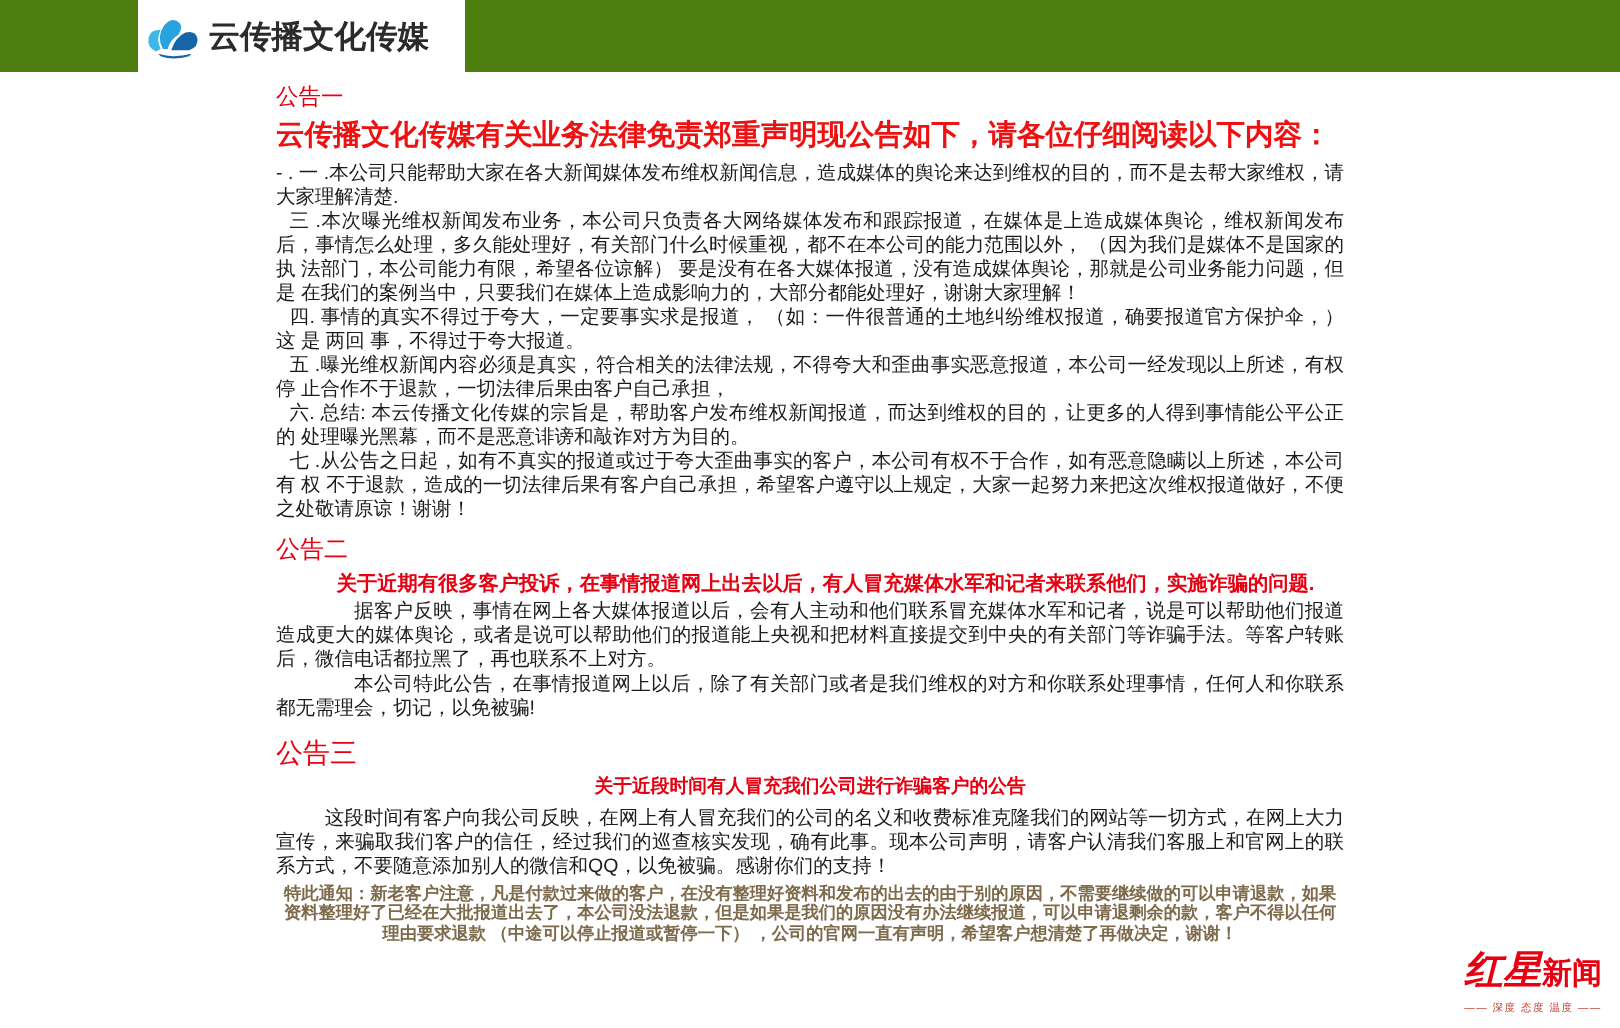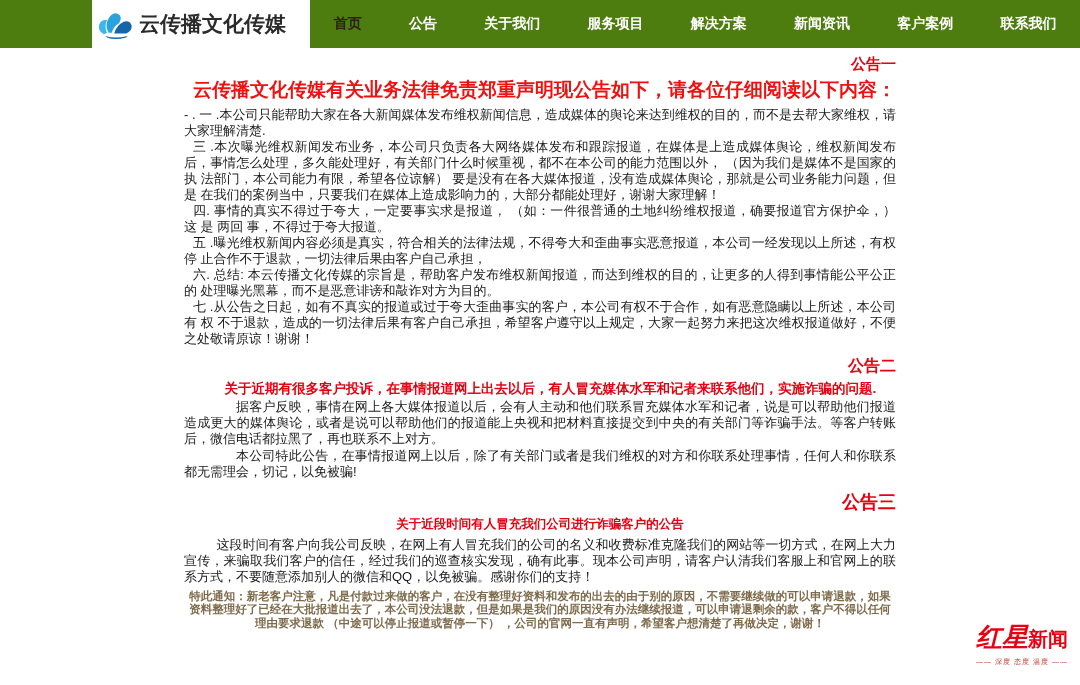--- a/index.html
+++ b/index.html
@@ -14,66 +14,56 @@
     display:flex;align-items:center;gap:5px;padding:0 4px;box-sizing:border-box;cursor:pointer;
   }
   .cloud-icon{width:38px;height:34px;flex:0 0 auto;}
   .logo-text{font-size:21px;font-weight:bold;color:#2b2b2b;white-space:nowrap;}
   .nav{position:absolute;left:310px;right:0;top:0;height:48px;display:flex;
        justify-content:space-around;align-items:center;}
   .nav-item{color:#ffffff;font-size:14px;font-weight:bold;cursor:pointer;}
   .nav-item.active{color:#2f1f10;}
   
   .content{width:712px;margin:0 auto;}
-  .sec-title{color:#e60012;font-weight:bold;text-align:right;}
+  .sec-title{color:#e60012;font-weight:normal;text-align:left;}
   .t1{margin-top:7px;font-size:15px;}
-  .sub1{font-size:19px;color:#ee1111;font-weight:bold;text-align:right;margin:3px 0 4px;}
+  .sub1{font-size:19px;color:#ee1111;font-weight:bold;text-align:left;margin:3px 0 4px;}
   .body1 p{margin:0;font-size:13px;line-height:16px;color:#1b1b1b;text-align:justify;}
   .body1 p.indented{text-indent:9px;}
   .t2{font-size:16px;margin-top:9px;}
   .lead2{color:#e60012;font-weight:bold;font-size:13.5px;line-height:17px;
          text-indent:3em;text-align:justify;margin:3px 0 2px;}
   .body2 p{margin:0;font-size:13px;line-height:16.2px;color:#1b1b1b;
            text-align:justify;text-indent:4em;}
   .t3{font-size:18px;margin-top:10px;}
   .sub3{font-size:12.5px;color:#e60012;font-weight:bold;text-align:center;margin:2px 0 4px;}
   .body3{font-size:13px;line-height:16.2px;color:#1b1b1b;text-align:justify;
          text-indent:2.5em;margin:0;}
   .t4{font-size:17px;margin-top:22px;}
   .body4{font-size:11.5px;line-height:13.5px;color:#7e6b4c;font-weight:bold;
          text-align:center;margin:4px 0 0;}
   
-  .footer-logo{position:absolute;right:2px;bottom:18px;width:112px;text-align:center;background:#fff;}
+  .footer-logo{position:absolute;right:2px;bottom:8px;width:112px;text-align:center;background:#fff;}
   .brand{color:#e60012;font-weight:bold;line-height:30px;white-space:nowrap;}
   .brand .part1{font-size:26px;font-style:italic;font-family:"DejaVu Serif",serif;}
   .brand .part2{font-size:20px;}
   .slogan{font-size:7px;color:#c0392b;margin-top:1px;letter-spacing:1px;}
 </style>
 </head>
 <body>
 
 <div class="header">
   <div class="logo-panel">
     <svg class="cloud-icon" viewBox="0 0 48 42">
       <path d="M10 34 Q2 30 4 22 Q6 15 14 16 Q10 24 14 32 Z" fill="#3fb6e8"></path>
       <path d="M16 32 Q10 22 17 12 Q24 4 30 10 Q33 14 29 20 Q22 24 20 32 Z" fill="#29a3dd"></path>
       <path d="M23 33 Q26 22 35 18 Q43 16 45 23 Q46 30 38 33 Z" fill="#1565a9"></path>
       <path d="M12 36 Q24 40 40 36 L38 38 Q24 42 14 38 Z" fill="#1565a9"></path>
     </svg>
     <span class="logo-text">云传播文化传媒</span>
-  </div>
-  <div class="nav">
-    <span class="nav-item active">首页</span>
-    <span class="nav-item">公告</span>
-    <span class="nav-item">关于我们</span>
-    <span class="nav-item">服务项目</span>
-    <span class="nav-item">解决方案</span>
-    <span class="nav-item">新闻资讯</span>
-    <span class="nav-item">客户案例</span>
-    <span class="nav-item">联系我们</span>
   </div>
 </div>
 
 <div class="content">
 
   <div class="sec-title t1">公告一</div>
   <div class="sub1">云传播文化传媒有关业务法律免责郑重声明现公告如下，请各位仔细阅读以下内容：</div>
   <div class="body1">
     <p>- . 一 .本公司只能帮助大家在各大新闻媒体发布维权新闻信息，造成媒体的舆论来达到维权的目的，而不是去帮大家维权，请大家理解清楚.</p>
     <p class="indented">三 .本次曝光维权新闻发布业务，本公司只负责各大网络媒体发布和跟踪报道，在媒体是上造成媒体舆论，维权新闻发布后，事情怎么处理，多久能处理好，有关部门什么时候重视，都不在本公司的能力范围以外， （因为我们是媒体不是国家的执 法部门，本公司能力有限，希望各位谅解） 要是没有在各大媒体报道，没有造成媒体舆论，那就是公司业务能力问题，但 是 在我们的案例当中，只要我们在媒体上造成影响力的，大部分都能处理好，谢谢大家理解！</p>

